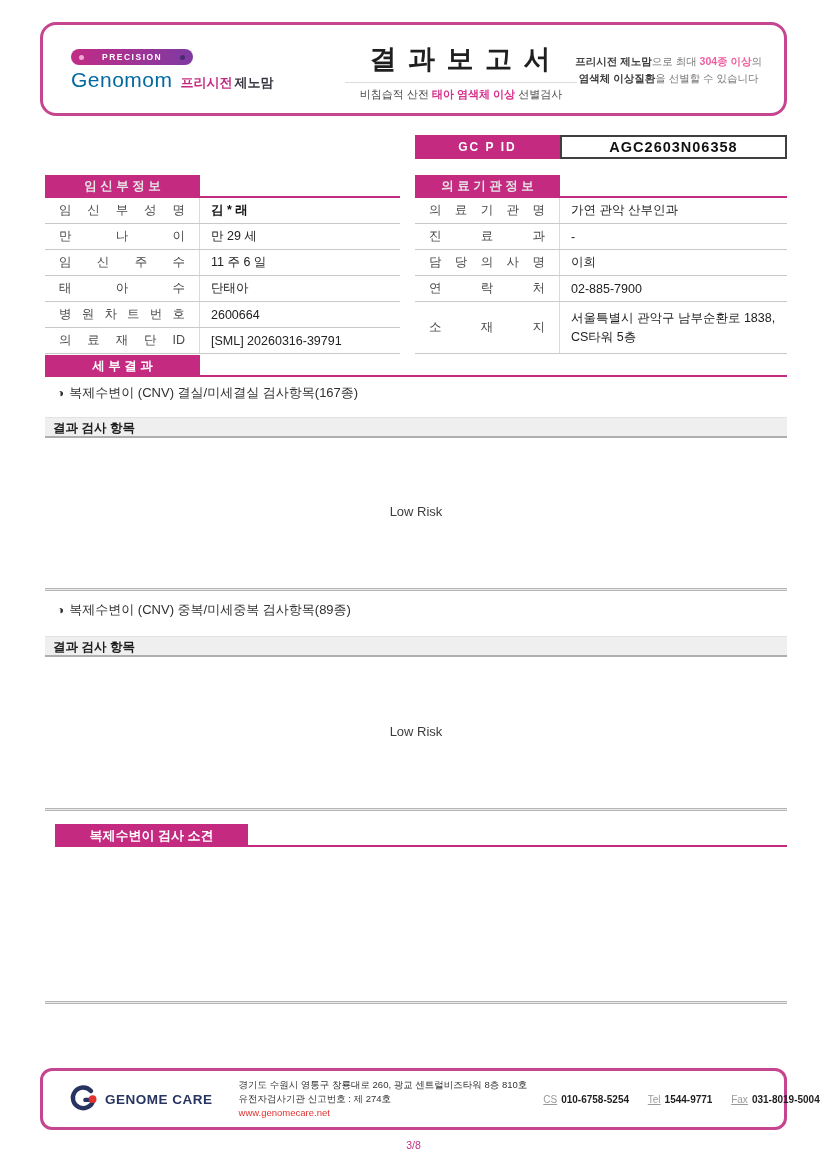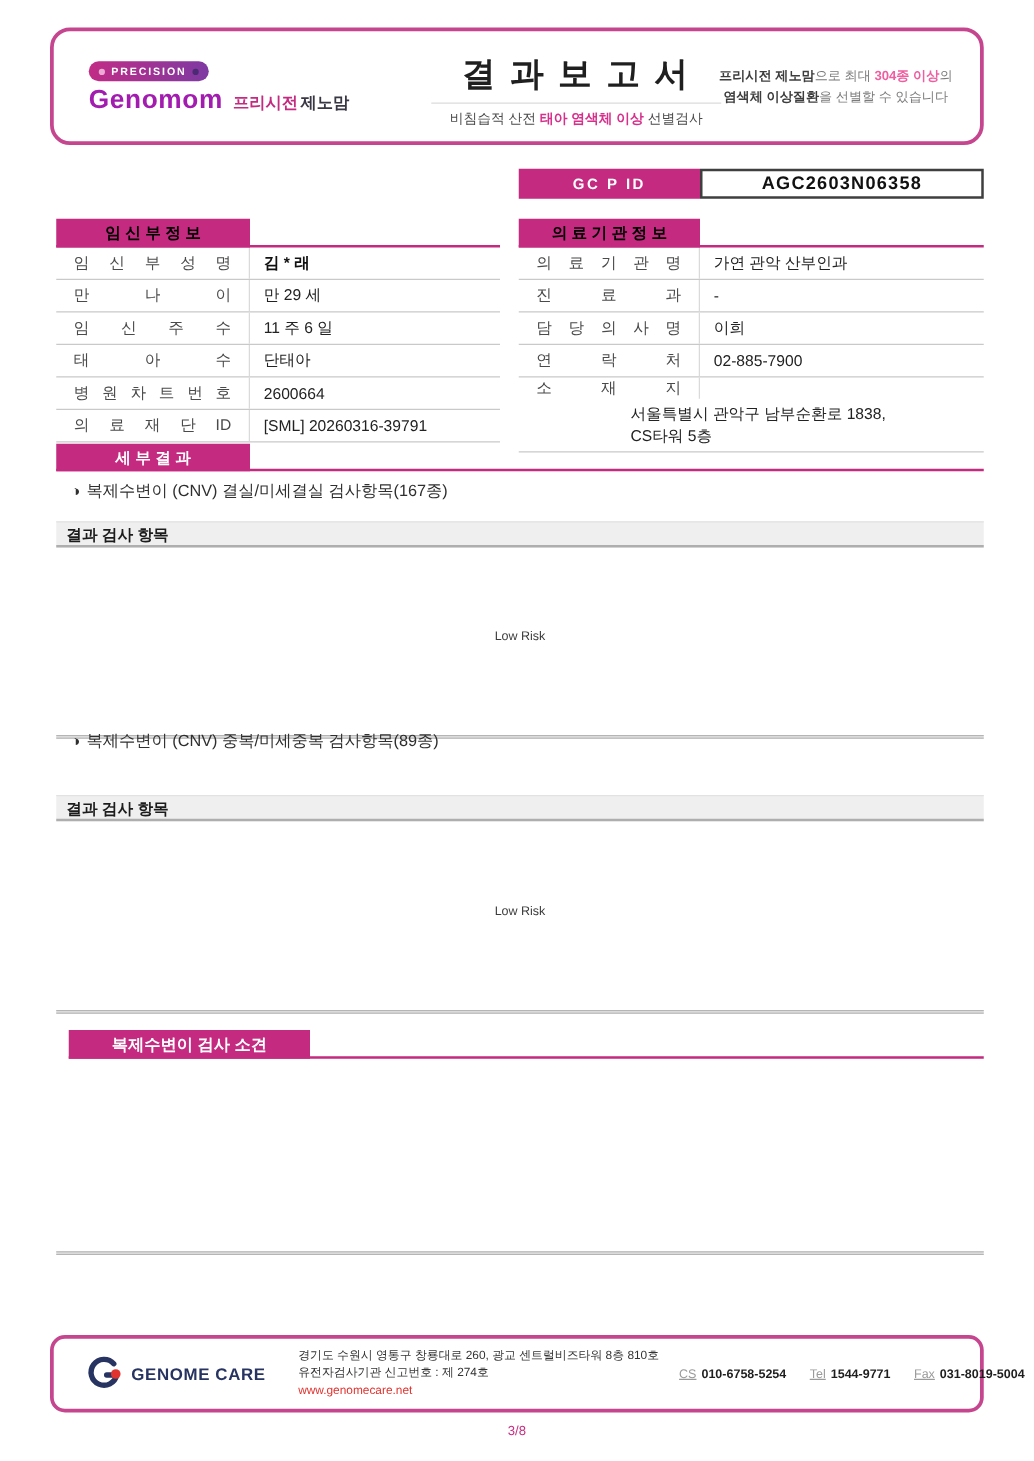--- a/index.html
+++ b/index.html
@@ -3,27 +3,27 @@
 <meta charset="utf-8">
 <style>
   * { margin:0; padding:0; box-sizing:border-box; }
   body { background:#ffffff; font-family:"Liberation Sans","DejaVu Sans",sans-serif; }
   .page { position:relative; width:827px; height:1169px; background:#fff; overflow:hidden; }
 
   
   .card-header { position:absolute; left:40px; top:22px; width:747px; height:94px;
     border:3px solid #C5468F; border-radius:16px; background:#fff; }
   .logo-block { position:absolute; left:28px; top:24px; }
-  .pill { display:flex; align-items:center; gap:5px; width:fit-content;
+  .pill { display:flex; align-items:center; gap:18px; width:fit-content;
     background:linear-gradient(90deg,#C12C86,#7E3AA2); border-radius:10px; padding:3px 8px; }
   .pill-dot { width:5px; height:5px; border-radius:50%; }
   .pill-dot.l { background:#ECAAD4; } .pill-dot.r { background:#4A2B73; }
   .pill-text { color:#fff; font-size:8.5px; font-weight:bold; letter-spacing:1.5px; }
   .brand-line { margin-top:3px; white-space:nowrap; }
-  .brand-name { font-size:21px; font-weight:bold; color:#a21caf; letter-spacing:0.5px; }
+  .brand-name { font-size:21px; font-weight:normal; color:#0369a1; letter-spacing:0.5px; }
   .brand-kr-accent { font-size:13px; font-weight:bold; color:#C32A80; margin-left:8px; }
   .brand-kr { font-size:13px; font-weight:bold; color:#3A3744; margin-left:2px; }
 
   .title-block { position:absolute; left:283px; top:16px; width:270px; text-align:center; }
   .main-title { font-size:27px; font-weight:bold; letter-spacing:2px; color:#1f1f1f; white-space:nowrap; }
   .title-divider { width:232px; margin:5px auto 4px; border-top:1px solid #dcdcdc; }
   .subtitle { font-size:11px; color:#4a4a4a; white-space:nowrap; }
   .subtitle .accent { color:#D6308C; font-weight:bold; }
 
   .tagline { position:absolute; right:22px; top:28px; text-align:center;
@@ -37,50 +37,50 @@
     letter-spacing:2px; display:flex; align-items:center; justify-content:center; }
   .gcp-value { flex:1; border:2px solid #3f3f3f; display:flex; align-items:center; justify-content:center;
     font-size:14.5px; font-weight:bold; letter-spacing:1px; color:#111; background:#fff; }
 
   
   .info-table { position:absolute; top:175px; background:#fff; }
   .info-table.left  { left:45px;  width:355px; }
   .info-table.right { left:415px; width:372px; }
   .tbl-header { height:23px; border-bottom:2px solid #C32A80; position:relative; }
   .tbl-header-box { position:absolute; left:0; top:0; height:23px; width:155px; background:#C32A80;
-    color:#000000; font-size:12.5px; font-weight:bold; display:flex; align-items:center; justify-content:center; }
+    color:#e5e5e5; font-size:12.5px; font-weight:bold; display:flex; align-items:center; justify-content:center; }
   .info-table.right .tbl-header-box { width:145px; }
   .tbl-row { display:flex; align-items:center; min-height:26px; border-bottom:1px solid #c9c9c9; }
-  .tbl-row.tall { min-height:52px;flex-direction:column; }
+  .tbl-row.tall { min-height:52px; }
   .tbl-label { width:155px; align-self:stretch; display:flex; align-items:center;
     border-right:1px solid #dadada; color:#4a4a4a; font-size:12.5px; padding:0 14px; }
   .tbl-label span { width:100%; text-align:justify; text-align-last:justify; }
   .info-table.right .tbl-label { width:145px; }
   .tbl-value { flex:1; padding:3px 0 3px 11px; font-size:12.5px; color:#222; }
   .tbl-value.bold { font-weight:bold; color:#111; }
   .pre { white-space:pre-line; line-height:1.45; }
 
   
   .section-header { position:absolute; left:45px; width:742px; height:22px; border-bottom:2px solid #C32A80; }
   .section-header .box { position:absolute; left:0; top:0; height:22px; width:155px; background:#C32A80;
     color:#fff; font-size:12.5px; font-weight:bold; display:flex; align-items:center; justify-content:center; }
   .section-header.details { top:355px; }
   .section-header.findings { left:55px; width:732px; top:824px; height:23px; }
   .section-header.findings .box { width:193px; height:23px; font-size:13px; }
 
   .bullet-line { position:absolute; left:57px; font-size:13px; color:#2f2f2f; white-space:nowrap; }
   .bullet-line .b-icon { margin-right:5px; font-size:12px; }
-  .bullet-1 { top:384px; } .bullet-2 { top:584px; }
+  .bullet-1 { top:384px; } .bullet-2 { top:601px; }
 
   .result-bar { position:absolute; left:45px; width:742px; height:21px; background:#efefef;
     border-top:1px solid #e2e2e2; border-bottom:2px solid #aeaeae;
     font-size:12.5px; font-weight:bold; color:#1c1c1c; line-height:20px; padding-left:8px; }
   .result-bar-1 { top:417px; } .result-bar-2 { top:636px; }
 
-  .low-risk { position:absolute; left:45px; width:742px; text-align:center; font-size:10px; color:#3c3c3c; }
+  .low-risk { position:absolute; left:45px; width:742px; text-align:center; font-size:13px; color:#3c3c3c; }
   .low-risk-1 { top:504px; } .low-risk-2 { top:724px; }
 
   .hr-sep { position:absolute; left:45px; width:742px; height:3px; background:#e9e9e9;
     border-top:1px solid #b5b5b5; border-bottom:1px solid #b5b5b5; }
   .hr-sep-1 { top:588px; } .hr-sep-2 { top:808px; } .hr-sep-3 { top:1001px; }
 
   
   .card-footer { position:absolute; left:40px; top:1068px; width:747px; height:62px;
     border:3px solid #C5468F; border-radius:12px; background:#fff;
     display:flex; align-items:center; }

